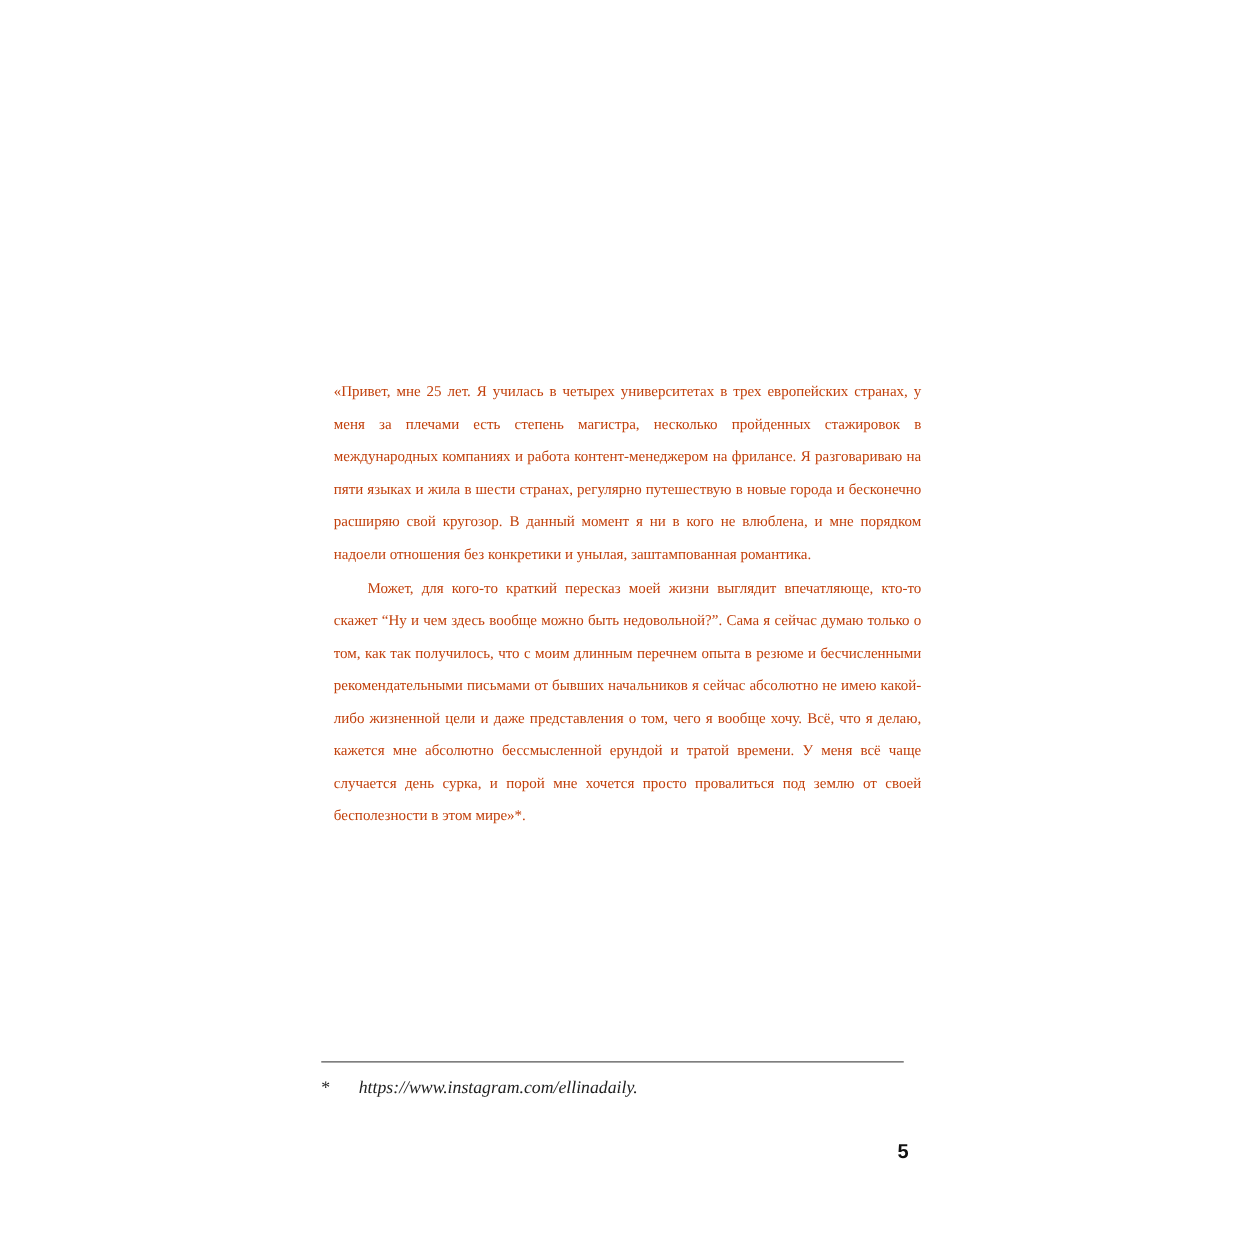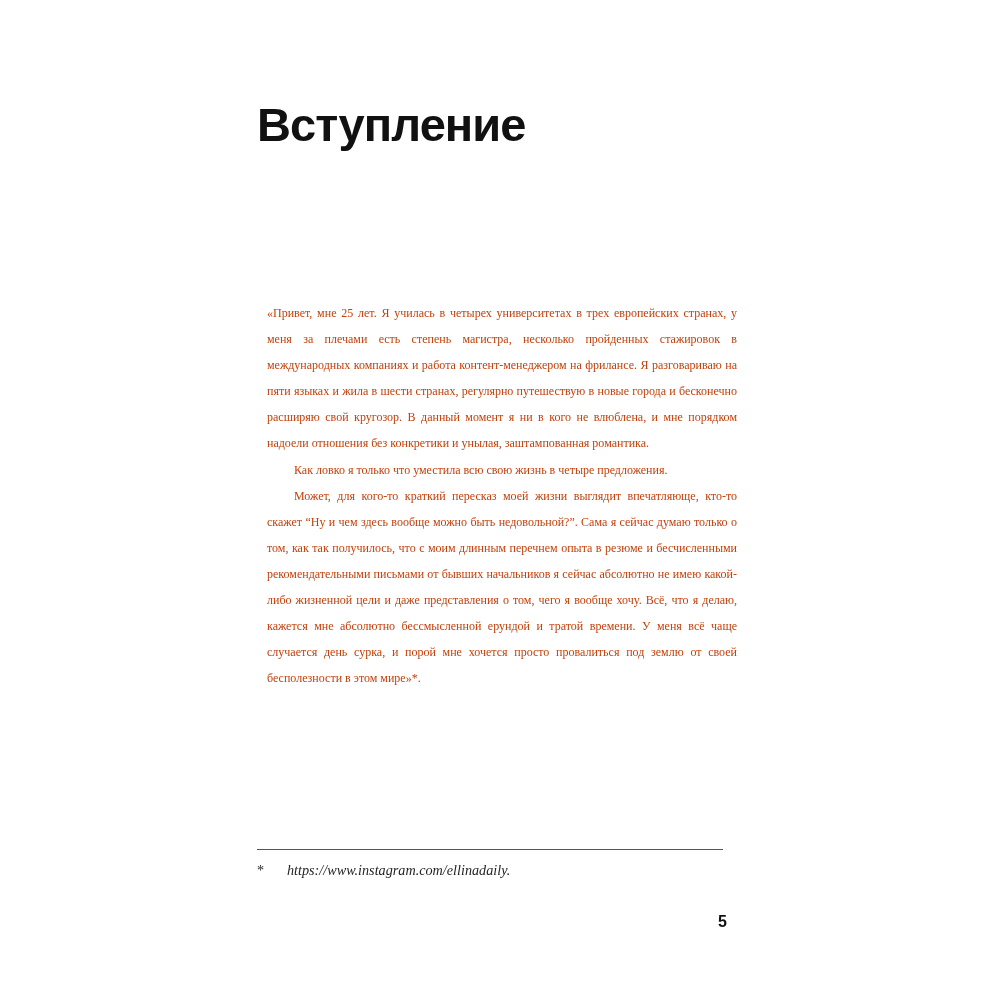--- a/index.html
+++ b/index.html
@@ -115,25 +115,23 @@
     color: #111111;
   }
 </style>
 </head>
 <body>
 
 <div class="page">
 
   <div class="content-column">
 
-    <h1 class="chapter-title">Вступление</h1>
 
     <div class="body-text">
       <p>«Привет, мне 25 лет. Я училась в четырех университетах в трех европейских странах, у меня за плечами есть степень магистра, несколько пройденных стажировок в международных компаниях и работа контент-менеджером на фрилансе. Я разговариваю на пяти языках и жила в шести странах, регулярно путешествую в новые города и бесконечно расширяю свой кругозор. В данный момент я ни в кого не влюблена, и мне порядком надоели отношения без конкретики и унылая, заштампованная романтика.</p>
-      <p class="indented">Как ловко я только что уместила всю свою жизнь в четыре предложения.</p>
       <p class="indented">Может, для кого-то краткий пересказ моей жизни выглядит впечатляюще, кто-то скажет “Ну и чем здесь вообще можно быть недовольной?”. Сама я сейчас думаю только о том, как так получилось, что с моим длинным перечнем опыта в резюме и бесчисленными рекомендательными письмами от бывших начальников я сейчас абсолютно не имею какой-либо жизненной цели и даже представления о том, чего я вообще хочу. Всё, что я делаю, кажется мне абсолютно бессмысленной ерундой и тратой времени. У меня всё чаще случается день сурка, и порой мне хочется просто провалиться под землю от своей бесполезности в этом мире»*.</p>
     </div>
 
     <div class="footnote-area">
       <hr class="footnote-rule">
       <div class="footnote-item">
         <span class="footnote-marker">*</span>
         <span class="footnote-text">https://www.instagram.com/ellinadaily.</span>
       </div>
     </div>

